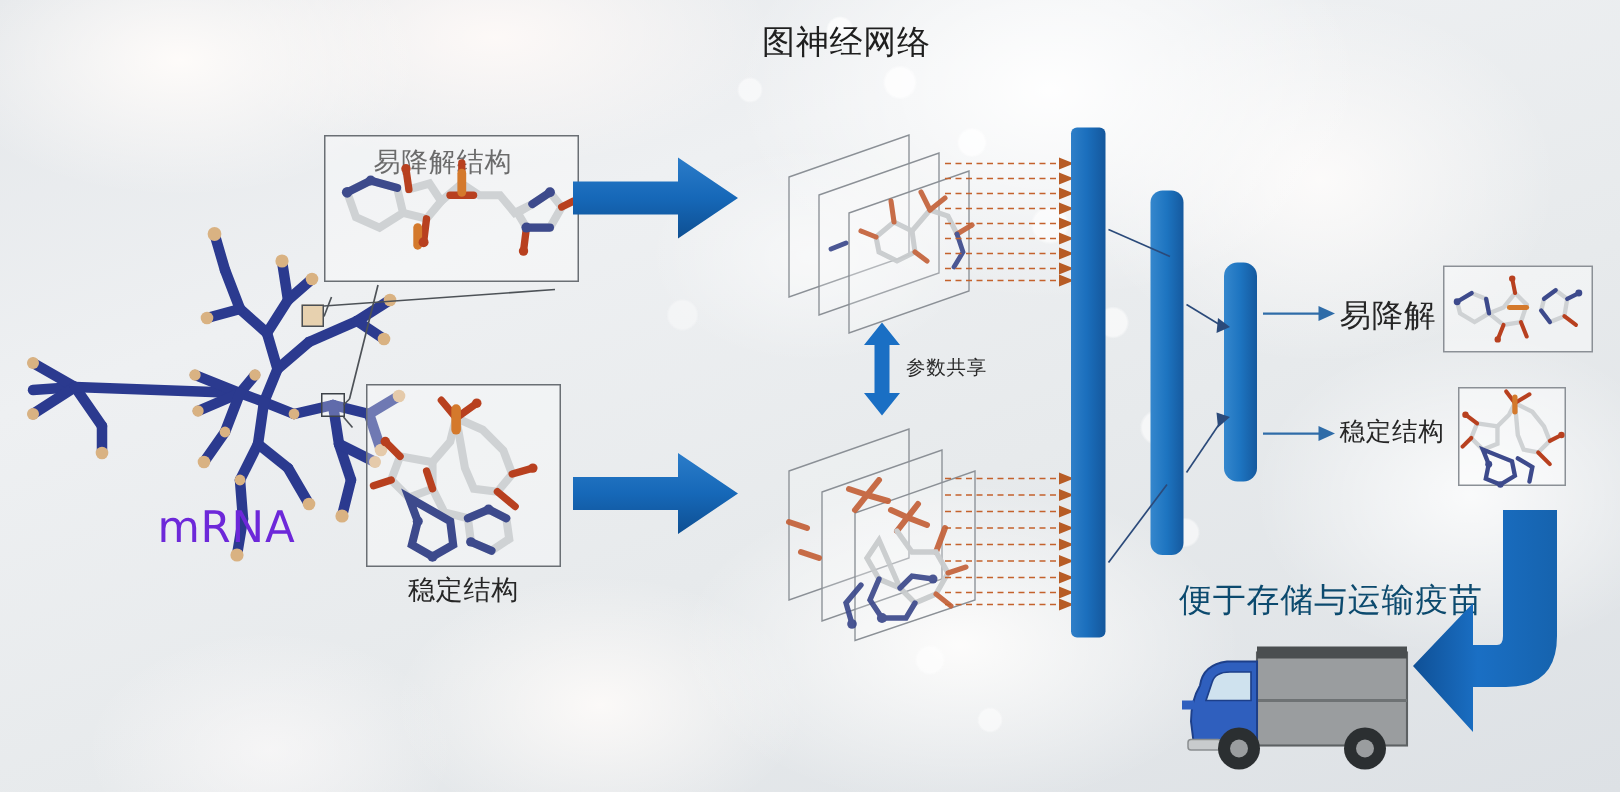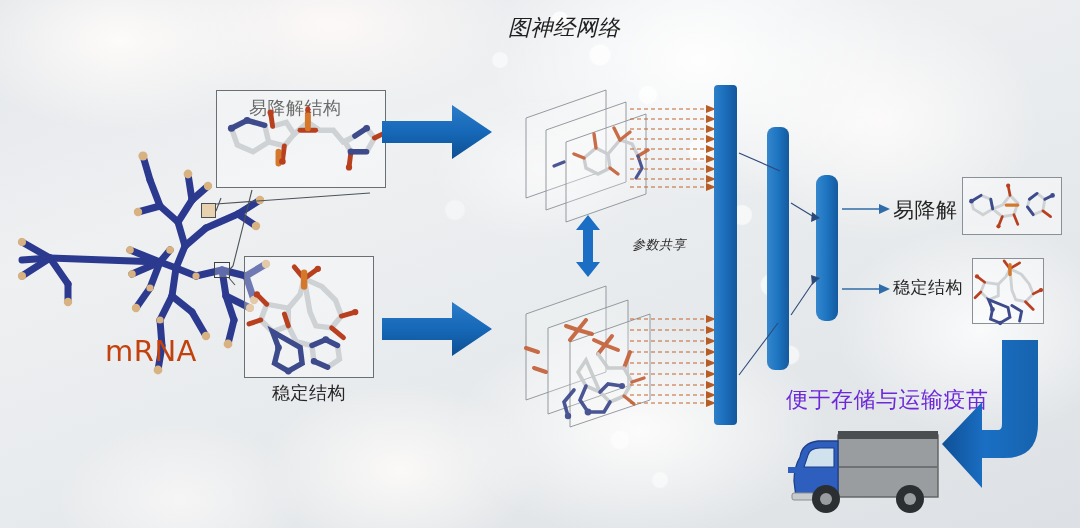--- a/index.html
+++ b/index.html
@@ -137,21 +137,21 @@
         <circle cx="12" cy="126" r="4"></circle>
       <circle cx="120" cy="100" r="3.8"></circle>
         <circle cx="122" cy="124" r="3.8"></circle>
       <circle cx="160" cy="100" r="3.8"></circle>
         <circle cx="186" cy="126" r="3.6"></circle>
       <circle cx="150" cy="170" r="3.6"></circle>
         <circle cx="140" cy="138" r="3.6"></circle>
     </g>
   </svg>
 
-  <div class="abs cn-label" style="left:105px; top:334px; font-size:29px; color:#c2410c;">mRNA</div>
+  <div class="abs cn-label" style="left:105px; top:334px; font-size:29px; color:#6d28d9;">mRNA</div>
 
   <div class="abs" style="left:201px; top:203px; width:15px; height:15px; border:1.4px solid #4a4f55; background:rgba(226,184,120,.55);"></div>
   <div class="abs" style="left:214px; top:262px; width:16px; height:16px; border:1.4px solid #3d4248; background:rgba(255,255,255,.25);"></div>
 
   <svg class="abs" style="left:195px; top:80px; width:260px; height:320px;" viewBox="0 0 260 320">
     <g stroke="#4d5257" stroke-width="1.1" fill="none">
       <path d="M21 131 L26 118"></path>
       <path d="M21 124 L175 113"></path>
       <path d="M34 190 L38 186"></path>
       <path d="M34 198 L40 205"></path>
@@ -257,21 +257,21 @@
           <stop offset="100%" stop-color="#0e4f92"></stop>
       </linearGradient>
     </defs>
     <path d="M0 18 L70 18 L70 2 L110 29 L70 56 L70 40 L0 40 Z" fill="url(#ag1)"></path>
   </svg>
 
   <svg class="abs" style="left:382px; top:300px; width:110px; height:58px;" viewBox="0 0 110 58">
     <path d="M0 18 L70 18 L70 2 L110 29 L70 56 L70 40 L0 40 Z" fill="url(#ag1)"></path>
   </svg>
 
-  <div class="abs cn-label" style="left:508px; top:13px; font-size:22px; color:#1f1f1f;font-style:italic;">图神经网络</div>
+  <div class="abs cn-label" style="left:508px; top:13px; font-size:22px; color:#1f1f1f;">图神经网络</div>
 
   <svg class="abs" style="left:508px; top:78px; width:220px; height:145px;" viewBox="0 0 220 145">
     <g stroke="#8b9096" stroke-width=".9" fill="rgba(255,255,255,.20)">
       <path d="M18 40 L98 12 L98 92 L18 120 Z"></path>
       <path d="M38 52 L118 24 L118 104 L38 132 Z"></path>
       <path d="M58 64 L138 36 L138 116 L58 144 Z"></path>
     </g>
     <g stroke-linecap="round" fill="none" opacity=".92">
       <g stroke="#c8cbcd" stroke-width="3.4">
         <path d="M76 80 L88 70 L100 76 L102 90 L90 96 L78 90 Z"></path>
@@ -314,21 +314,21 @@
         <path d="M76 50 L86 54 L76 58 Z"></path>
       <path d="M76 60 L86 64 L76 68 Z"></path>
         <path d="M76 70 L86 74 L76 78 Z"></path>
         <path d="M76 78 L86 82 L76 86 Z"></path>
     </g>
   </svg>
 
   <svg class="abs" style="left:575px; top:215px; width:26px; height:62px;" viewBox="0 0 26 62">
     <path d="M13 0 L25 15 L18 15 L18 47 L25 47 L13 62 L1 47 L8 47 L8 15 L1 15 Z" fill="#1a6fc4"></path>
   </svg>
-  <div class="abs cn-label" style="left:632px; top:236px; font-size:13px; color:#2a2a2a;font-style:italic;">参数共享</div>
+  <div class="abs cn-label" style="left:604px; top:236px; font-size:13px; color:#2a2a2a;">参数共享</div>
 
   <svg class="abs" style="left:508px; top:272px; width:220px; height:155px;" viewBox="0 0 220 155">
     <g stroke="#8b9096" stroke-width=".9" fill="rgba(255,255,255,.20)">
       <path d="M18 42 L98 14 L98 100 L18 128 Z"></path>
       <path d="M40 56 L120 28 L120 114 L40 142 Z"></path>
       <path d="M62 70 L142 42 L142 128 L62 155 Z"></path>
     </g>
     <g stroke-linecap="round" fill="none" opacity=".93">
       <g stroke="#c4623a" stroke-width="4">
         <path d="M62 68 L78 48"></path>
@@ -492,21 +492,21 @@
             <circle cx="28" cy="66" r="2.2"></circle>
           </g>
         <g fill="#b8401f">
             <circle cx="4" cy="18" r="2.2"></circle>
             <circle cx="70" cy="32" r="2.2"></circle>
           </g>
       </g>
     </svg>
   </div>
 
-  <div class="abs cn-label" style="left:786px; top:385px; font-size:22px; color:#6d28d9;">便于存储与运输疫苗</div>
+  <div class="abs cn-label" style="left:786px; top:385px; font-size:22px; color:#0c4a6e;">便于存储与运输疫苗</div>
 
   <svg class="abs" style="left:942px; top:340px; width:120px; height:148px;" viewBox="0 0 120 148">
     <defs>
       <linearGradient id="jg" x1="0" y1="0" x2="1" y2="0">
         <stop offset="0%" stop-color="#0f5096"></stop>
           <stop offset="45%" stop-color="#1a6fc4"></stop>
           <stop offset="100%" stop-color="#1663ae"></stop>
       </linearGradient>
     </defs>
     <path d="M60 0 L96 0 L96 84 Q96 118 62 118 L40 118 L40 148 L0 104 L40 62 L40 90 L56 90 Q60 90 60 84 Z" fill="url(#jg)"></path>

